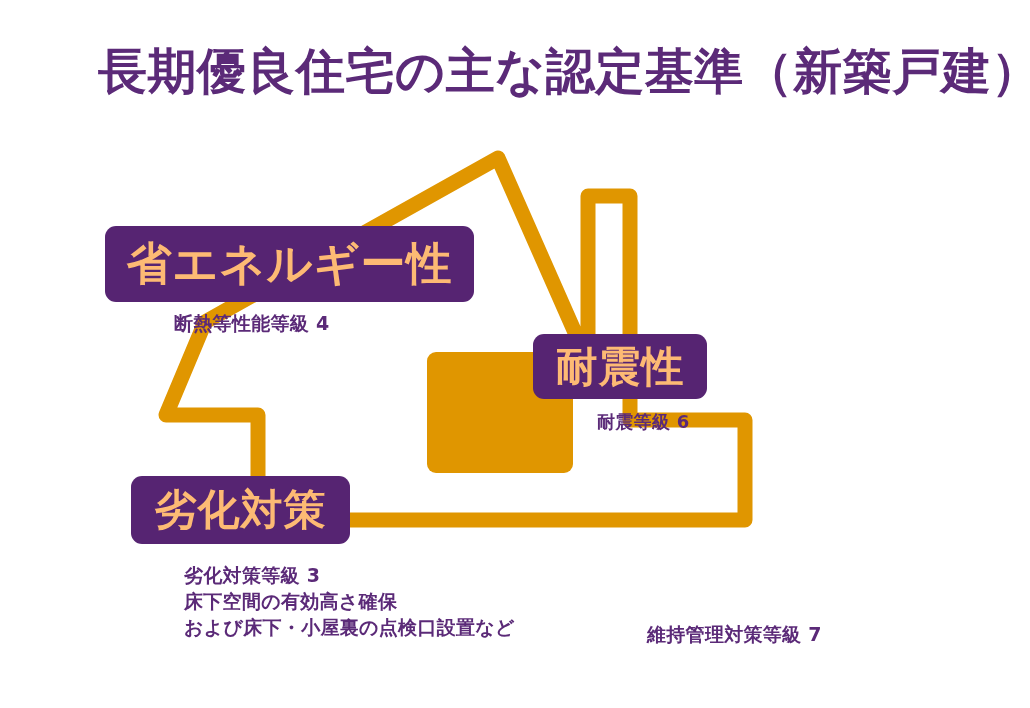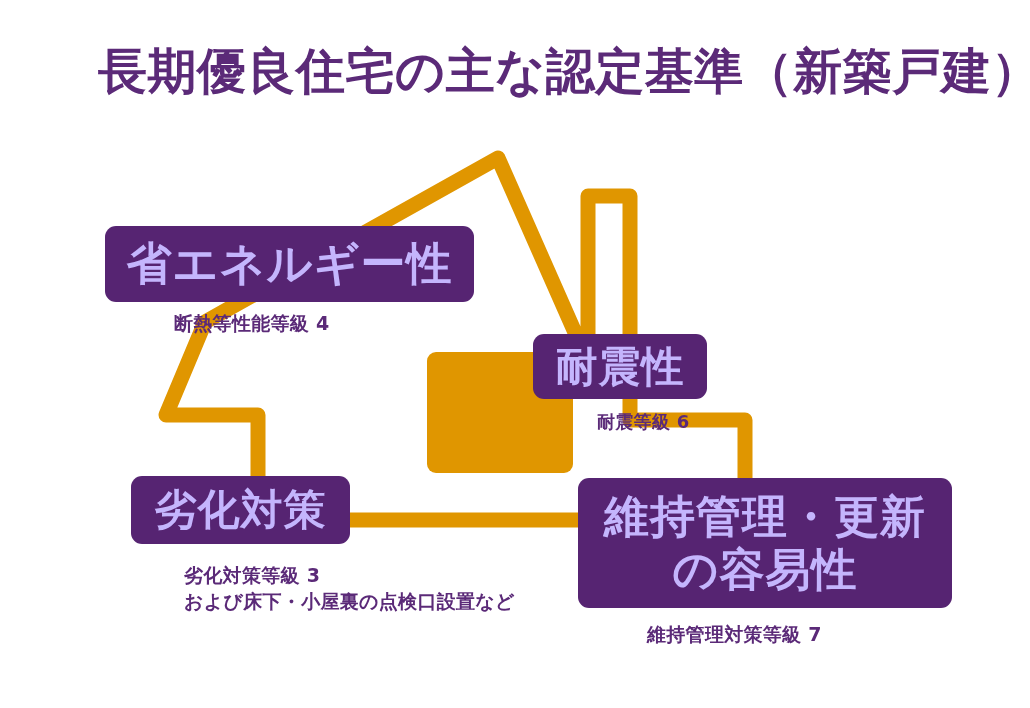--- a/index.html
+++ b/index.html
@@ -42,21 +42,21 @@
     width: 1030px;
     height: 708px;
     pointer-events: none;
   }
 
   
   .badge {
     position: absolute;
     background: #562472;
     border-radius: 11px;
-    color: #c4b5fd;
+    color: #fdba74;
     font-weight: bold;
     display: flex;
     align-items: center;
     justify-content: center;
     text-align: center;
     box-sizing: border-box;
     line-height: 1.18;
     letter-spacing: 1px;
   }
 
@@ -151,26 +151,21 @@
   </div>
   <div class="caption" id="caption-seismic">
     <span>耐震等級 6</span>
   </div>
 
   <div class="badge" id="badge-degradation">
     <span>劣化対策</span>
   </div>
   <div class="caption" id="caption-degradation">
     <span>劣化対策等級 3</span>
+    <span>床下空間の有効高さ確保</span>
     <span>および床下・小屋裏の点検口設置など</span>
   </div>
 
-  <div class="badge" id="badge-maintenance">
-    <span class="badge-lines">
-      <span>維持管理・更新</span>
-      <span>の容易性</span>
-    </span>
-  </div>
   <div class="caption" id="caption-maintenance">
     <span>維持管理対策等級 7</span>
   </div>
 
 </div>
 
 </body></html>

